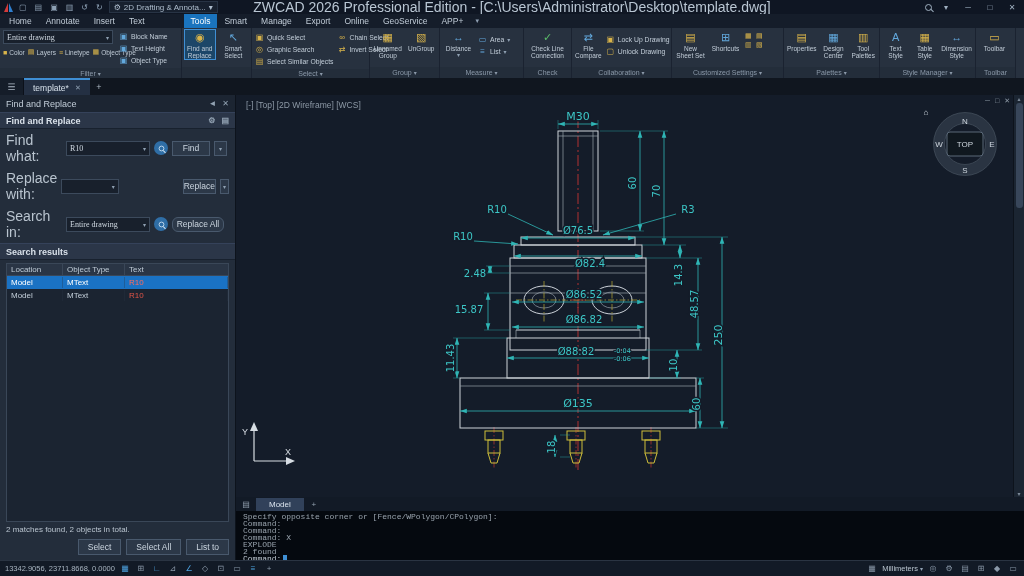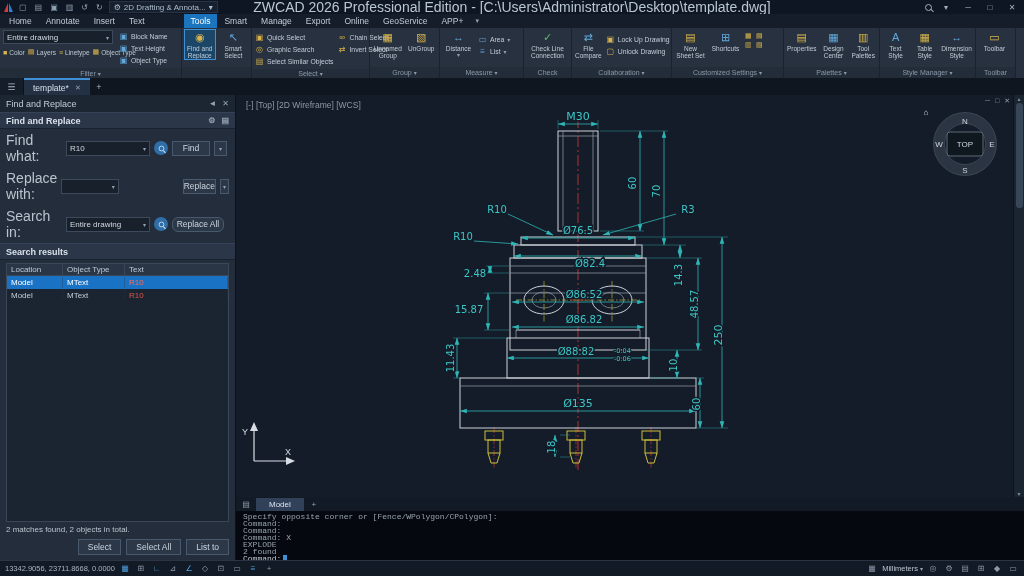--- a/index.html
+++ b/index.html
@@ -31,21 +31,21 @@
 
   
   .ribbon{position:absolute;top:28px;left:0;right:0;height:50px;background:#27313f;display:flex;}
   .rgroup{display:flex;flex-direction:column;border-right:1px solid #1a2230;}
   .rbody{flex:1;display:flex;padding:2px 3px;gap:4px;align-items:flex-start;}
   .rlabel{height:11px;display:flex;align-items:center;justify-content:center;gap:2px;
     font-size:7px;color:#8b99a9;background:#232d3a;}
   .rlabel .c{font-size:6px;}
   .combo{height:14px;background:#18202c;border:1px solid #3c4a5c;display:flex;align-items:center;
     padding:0 3px;color:#d0d9e2;font-size:8px;gap:2px;}
-  .combo .sp{flex:1;overflow:hidden;white-space:nowrap;}
+  .combo .sp{flex:1;overflow:hidden;white-space:nowrap;font-family:Liberation Serif, serif;}
   .combo .car{color:#8fa0b2;font-size:6px;}
   .minirow{display:flex;gap:3px;margin-top:3px;font-size:6.5px;color:#bfcad5;white-space:nowrap;}
   .chip{display:flex;align-items:center;gap:2px;}
   .cic{font-size:7px;color:#d9b44a;}
   .col{display:flex;flex-direction:column;gap:1px;}
   .srow{display:flex;align-items:center;gap:3px;font-size:6.8px;color:#c2cdd8;height:11px;white-space:nowrap;}
   .sic{font-size:8px;width:9px;text-align:center;color:#d9b44a;}
   .blue{color:#62a8dc!important;}
   .gold{color:#d9b44a;}
   .bigbtn{width:31px;display:flex;flex-direction:column;align-items:center;text-align:center;

